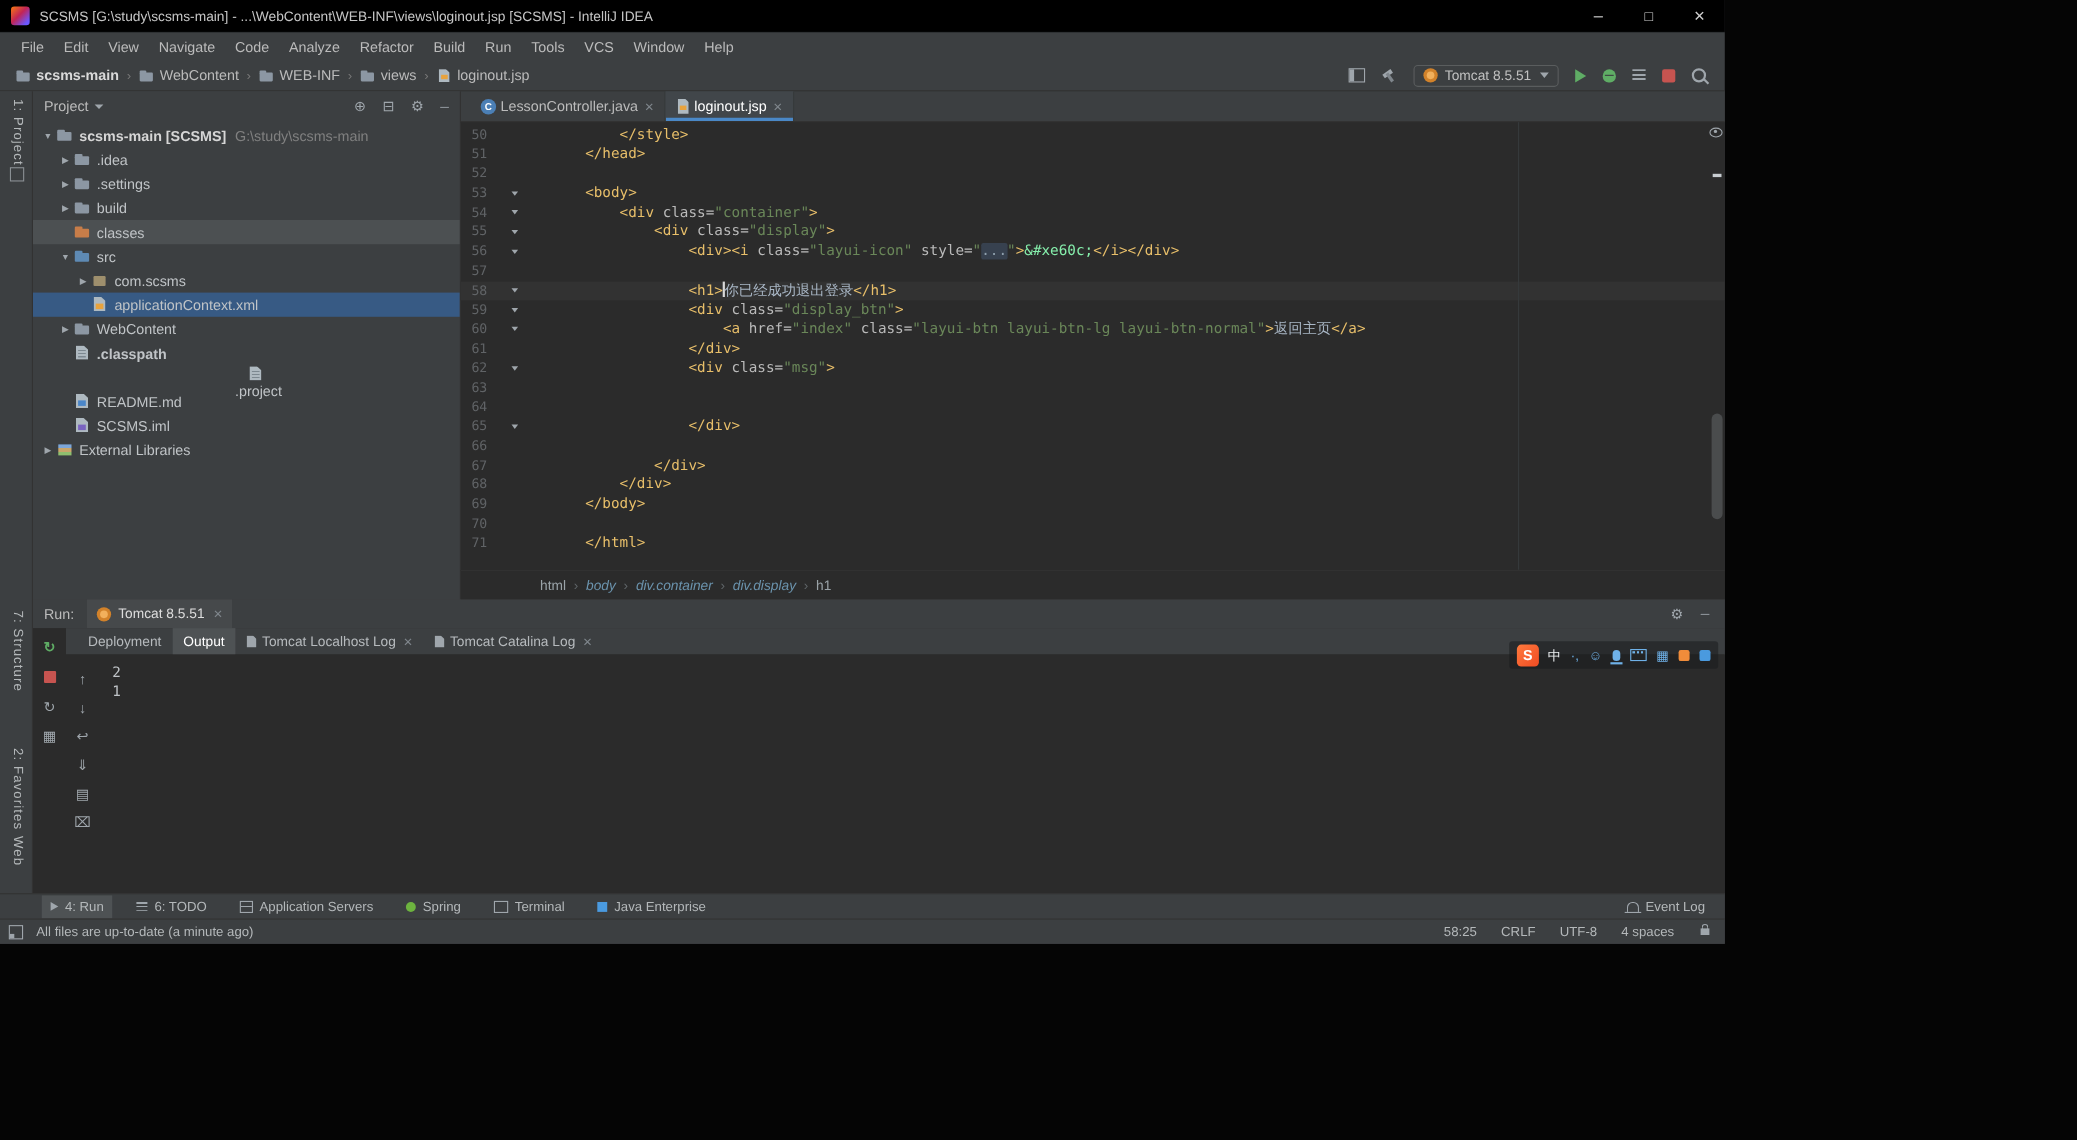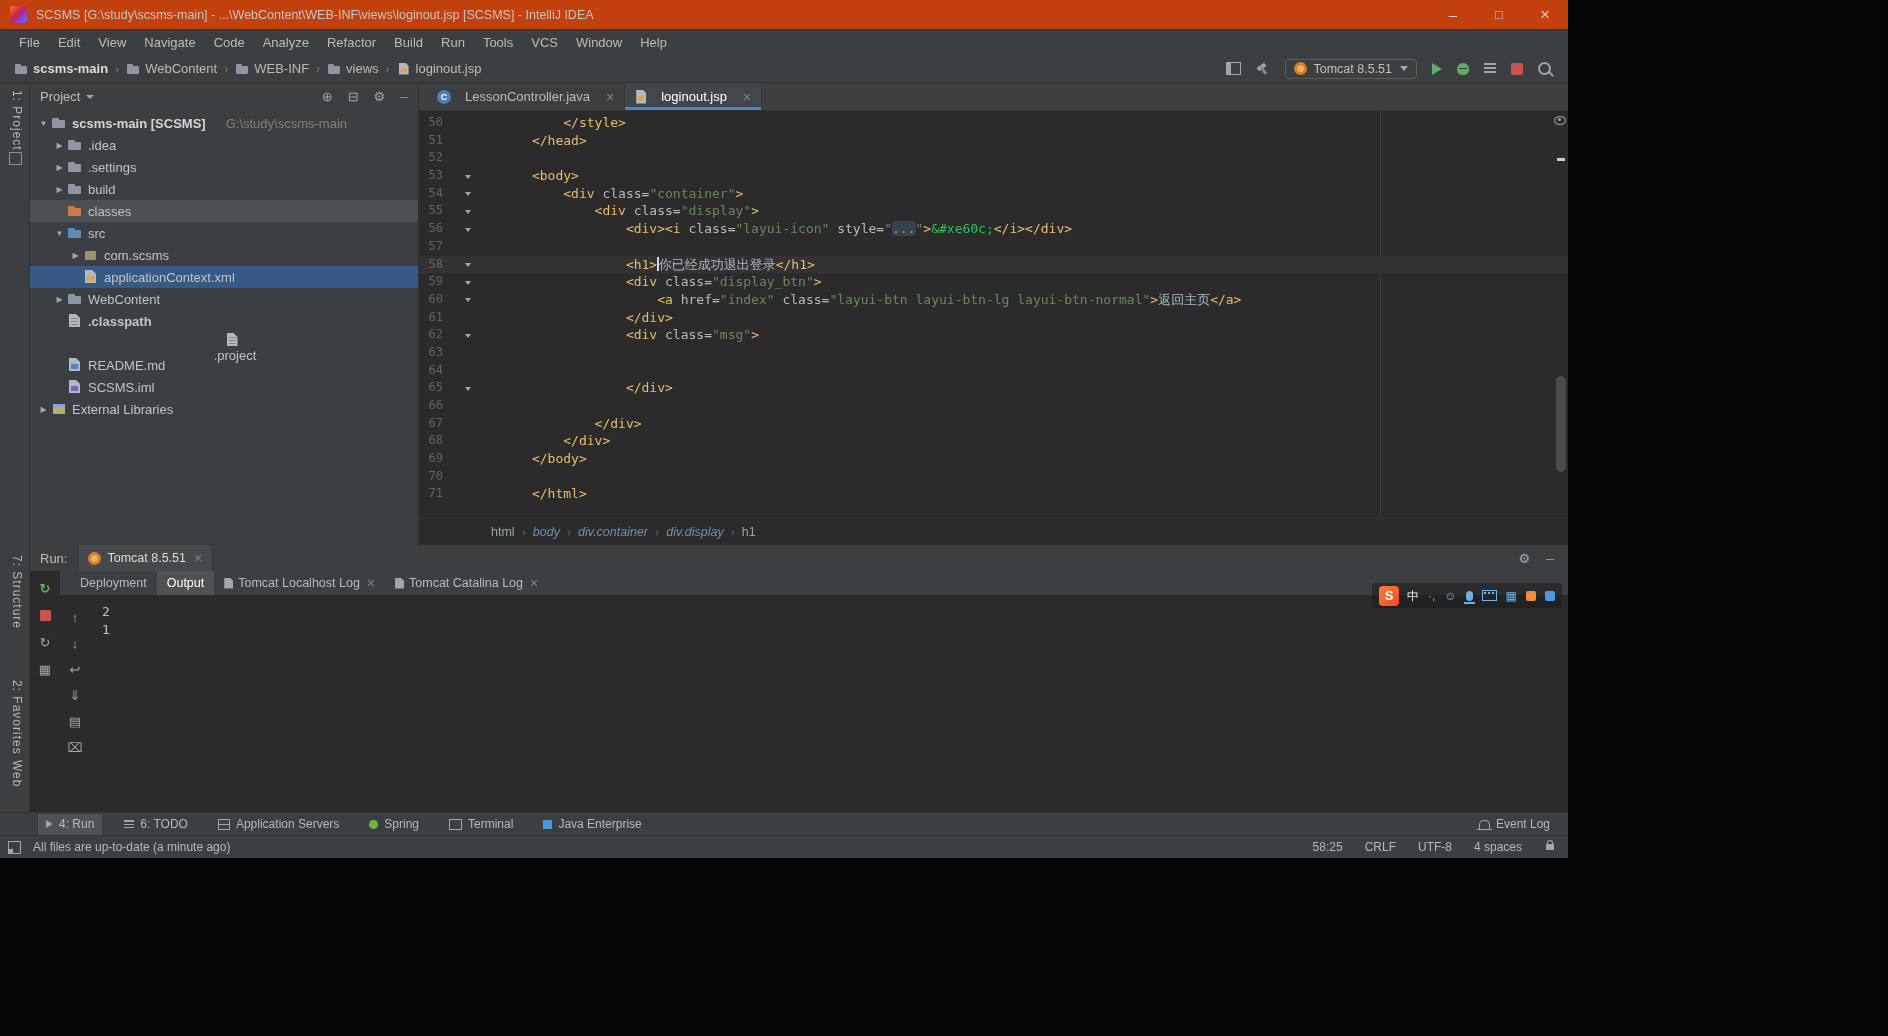--- a/index.html
+++ b/index.html
@@ -1,21 +1,21 @@
 <!DOCTYPE html>
 <html><head>
 <meta charset="utf-8">
 <style>
   html,body{margin:0;padding:0;background:#000;}
   .screen{position:relative;width:1888px;height:1036px;background:#050505;overflow:hidden;
           font-family:"Liberation Sans",sans-serif;-webkit-font-smoothing:antialiased;}
   .ide{position:absolute;left:0;top:0;width:1568px;height:858px;background:#3c3f41;color:#bbb;}
 
   
-  .titlebar{position:absolute;left:0;top:0;right:0;height:30px;background:#c2410c;display:flex;
+  .titlebar{position:absolute;left:0;top:0;right:0;height:30px;background:#000000;display:flex;
             align-items:center;padding-left:10px;border-bottom:1px solid #2e3133;box-sizing:border-box;}
   .app-icon{width:17px;height:17px;border-radius:3px;flex:none;margin-right:9px;
             background:linear-gradient(135deg,#F97A12,#C22456 45%,#6B57FF 85%);}
   .title-text{font-size:12.5px;color:#c6c6c6;white-space:nowrap;}
   .win-controls{margin-left:auto;display:flex;height:100%;}
   .wbtn{width:46px;display:flex;align-items:center;justify-content:center;color:#d0d0d0;font-size:13px;}
   .wbtn-min::before{content:"–";font-size:15px;}
   .wbtn-max::before{content:"□";font-size:13px;}
   .wbtn-close::before{content:"×";font-size:17px;}
 
@@ -74,42 +74,42 @@
   .g-locate::before{content:"⊕";}
   .g-collapse::before{content:"⊟";}
   .g-gear::before{content:"⚙";}
   .g-hide::before{content:"─";font-size:11px;}
   .tree{padding-top:2px;}
   .trow{height:22px;display:flex;align-items:center;font-size:13px;color:#c0c4c7;white-space:nowrap;}
   .sel-i{background:#4C5052;}
   .sel-a{background:#375A84;}
   .tarrow{width:15px;text-align:center;font-size:8px;color:#9fa6ac;flex:none;}
   .tbold{font-weight:bold;color:#d6d6d6;}
-  .thint{color:#808080;margin-left:20px;}
+  .thint{color:#808080;margin-left:8px;}
   .ti{position:relative;width:16px;height:16px;flex:none;margin-right:5px;display:inline-block;}
   .tif::before{content:"";position:absolute;left:1px;top:3px;width:7px;height:3px;border-radius:1px 1px 0 0;background:var(--fc,#8C97A3);}
   .tif::after{content:"";position:absolute;left:1px;top:5px;width:13px;height:8px;border-radius:1px;background:var(--fc,#8C97A3);}
   .ti-folderc{--fc:#8C97A3;} .ti-projectf{--fc:#8C97A3;} .ti-excluded{--fc:#C77D49;} .ti-source{--fc:#5E8AB4;}
   .ti-package::after{content:"";position:absolute;left:2px;top:4px;width:11px;height:9px;background:#9E8F6D;border-radius:1px;}
   .tip::before{content:"";position:absolute;left:2px;top:1px;width:11px;height:13px;background:#AEB9C0;
                clip-path:polygon(0 0,64% 0,100% 28%,100% 100%,0 100%);}
   .ti-xml::after{content:"";position:absolute;left:4px;top:7px;width:7px;height:5px;background:#E8A33D;}
   .ti-md::after{content:"";position:absolute;left:4px;top:7px;width:7px;height:5px;background:#4A86C8;}
   .ti-iml::after{content:"";position:absolute;left:4px;top:7px;width:7px;height:5px;background:#7A64C0;}
   .ti-scratch::after{content:"";position:absolute;left:4px;top:7px;width:7px;height:5px;background:#6DB33F;}
   .ti-plain::after{content:"";position:absolute;left:4px;top:5px;width:7px;height:7px;
                    background:repeating-linear-gradient(#7C8890 0 1px,transparent 1px 3px);}
   .ti-lib::before{content:"";position:absolute;left:2px;top:3px;width:12px;height:10px;
                   background:linear-gradient(#7DA7D9 0 33%,#C9A66B 33% 66%,#8FBF6F 66%);}
 
   
   .epanel{position:absolute;left:419px;top:83px;right:0;height:462px;background:#2b2b2b;}
   .etabbar{height:28px;background:#3c3f41;display:flex;align-items:stretch;border-bottom:1px solid #323232;
            box-sizing:border-box;padding-left:8px;}
-  .etab{display:flex;align-items:center;gap:14px;padding:0 10px;font-size:13px;color:#bbb;border-right:1px solid #36393a;}
+  .etab{display:flex;align-items:center;gap:4px;padding:0 10px;font-size:13px;color:#bbb;border-right:1px solid #36393a;}
   .etab.active{color:#fff;background:#41464a;box-shadow:inset 0 -3px 0 #4A88C7;}
   .tclose{color:#7f868c;font-size:14px;margin-left:2px;line-height:1;}
   .tclose::before{content:"×";}
   .fi{display:inline-block;position:relative;flex:none;}
   .fi-java-class{width:14px;height:14px;border-radius:50%;background:#4B7FB5;}
   .fi-java-class::before{content:"C";position:absolute;inset:0;color:#fff;font:bold 9px/14px "Liberation Sans",sans-serif;text-align:center;}
   .fi-jsp{width:12px;height:14px;}
   .fi-jsp::before{content:"";position:absolute;left:1px;top:0;width:10px;height:14px;background:#AEB9C0;
                   clip-path:polygon(0 0,64% 0,100% 25%,100% 100%,0 100%);}
   .fi-jsp::after{content:"";position:absolute;left:3px;top:6px;width:6px;height:4px;background:#E8A33D;}
@@ -117,21 +117,21 @@
   .code{position:absolute;top:28px;left:0;right:0;height:407px;overflow:hidden;padding-top:3px;
         font-family:"DejaVu Sans Mono",monospace;font-size:13px;}
   .cline{display:flex;height:17.7px;line-height:17.7px;}
   .cline.cur{background:#323232;}
   .ln{width:24px;flex:none;text-align:right;color:#606366;font-size:12px;}
   .foldc{width:42px;flex:none;text-align:right;padding-right:14px;box-sizing:border-box;}
   .fm{display:inline-block;width:0;height:0;border-left:3.5px solid transparent;border-right:3.5px solid transparent;
       border-top:4.5px solid #9fa6ac;vertical-align:middle;}
   .ltext{flex:1;white-space:pre;color:#a9b7c6;}
   .tk-tag{color:#e8bf6a;} .tk-attr{color:#bababa;} .tk-str{color:#6a8759;}
-  .tk-txt{color:#a9b7c6;} .tk-ent{color:#22c55e;}
+  .tk-txt{color:#a9b7c6;} .tk-ent{color:#86efac;}
   .tk-fold{background:#37414f;color:#8fa0ad;border-radius:2px;}
   .caret{display:inline-block;width:1.5px;height:14px;background:#d8d8d8;vertical-align:-2px;}
   .guide{position:absolute;left:961px;top:0;bottom:0;width:1px;background:#35393b;}
   .stripe{position:absolute;right:0;top:31px;bottom:27px;width:14px;}
   .sthumb{position:absolute;left:2px;right:2px;top:262px;height:96px;background:rgba(166,174,181,0.25);border-radius:6px;}
   .smark{position:absolute;left:3px;top:44px;width:8px;height:3px;background:#c8cdd1;}
   .eye{position:absolute;right:2px;top:2px;width:10px;height:7px;border:1.5px solid #9fa6ac;border-radius:50%;}
   .eye::after{content:"";position:absolute;left:2.5px;top:1px;width:3px;height:3px;border-radius:50%;background:#9fa6ac;}
   .ebc{position:absolute;left:0;right:0;bottom:0;height:27px;background:#2b2b2b;border-top:1px solid #323232;
        box-sizing:border-box;display:flex;align-items:center;padding-left:70px;font-size:12.5px;}

